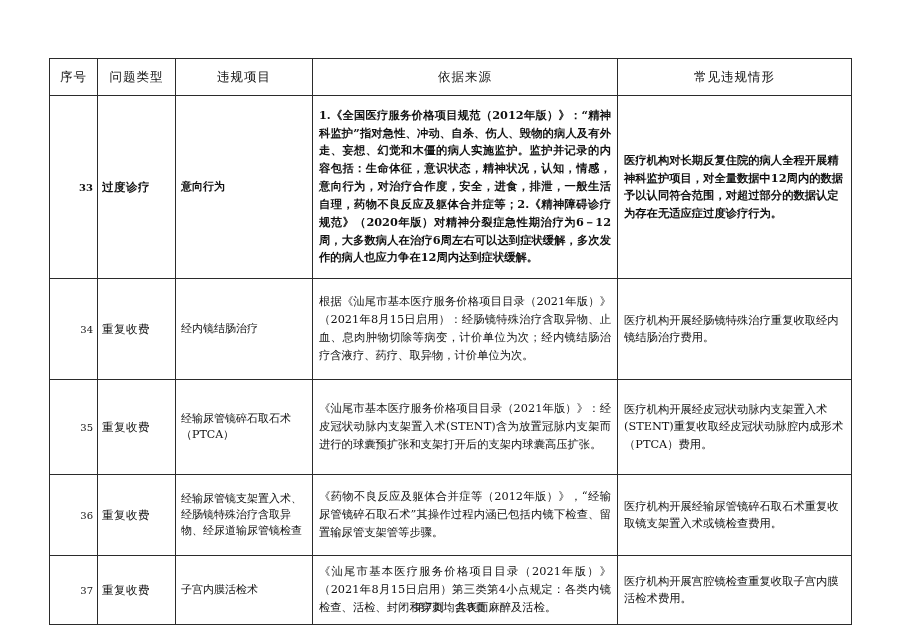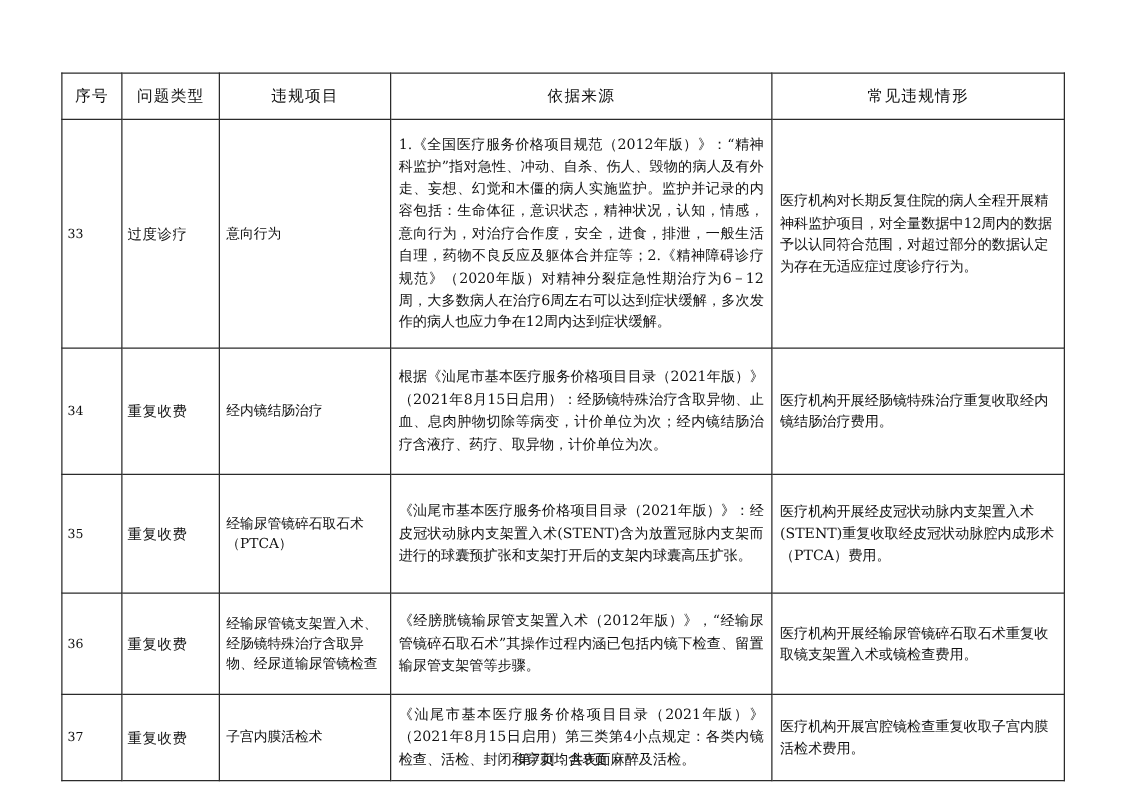--- a/index.html
+++ b/index.html
@@ -50,21 +50,21 @@
 
   thead th {
     text-align: center;
     font-size: 12.5px;
     letter-spacing: 1px;
     height: 30px;
     padding: 4px 2px;
   }
 
   td.cell-no {
-    text-align: left;
+    text-align: right;
     font-size: 10px;
     vertical-align: middle;
   }
 
   td.cell-type {
     text-align: left;
     font-size: 11.5px;
     letter-spacing: 0.5px;
     vertical-align: middle;
   }
@@ -89,21 +89,21 @@
 
   td.cell-case {
     text-align: left;
     font-size: 11.3px;
     line-height: 1.55;
     vertical-align: middle;
     padding: 5px 6px;
     margin-left: 12px;
   }
 
-  tr.r33 td { height: 172px; }
+  tr.r33 td { height: 172px; font-weight: bold; }
   tr.r34 td { height: 90px; }
   tr.r35 td { height: 84px; }
   tr.r36 td { height: 70px; }
   tr.r37 td { height: 58px; }
 
   .footer {
     position: absolute;
     left: 0;
     top: 600px;
     width: 900px;
@@ -154,21 +154,21 @@
         <td class="cell-no">35</td>
         <td class="cell-type">重复收费</td>
         <td class="cell-item">经输尿管镜碎石取石术（PTCA）</td>
         <td class="cell-source">《汕尾市基本医疗服务价格项目目录（2021年版）》：经皮冠状动脉内支架置入术(STENT)含为放置冠脉内支架而进行的球囊预扩张和支架打开后的支架内球囊高压扩张。</td>
         <td class="cell-case">医疗机构开展经皮冠状动脉内支架置入术(STENT)重复收取经皮冠状动脉腔内成形术（PTCA）费用。</td>
       </tr>
       <tr class="r36">
         <td class="cell-no">36</td>
         <td class="cell-type">重复收费</td>
         <td class="cell-item">经输尿管镜支架置入术、经肠镜特殊治疗含取异物、经尿道输尿管镜检查</td>
-        <td class="cell-source">《经膀胱镜输尿管支架置入术（2012年版）》，“经输尿管镜碎石取石术”其操作过程内涵已包括内镜下检查、留置输尿管支架管等步骤。</td>
+        <td class="cell-source">《药物不良反应及躯体合并症等（2012年版）》，“经输尿管镜碎石取石术”其操作过程内涵已包括内镜下检查、留置输尿管支架管等步骤。</td>
         <td class="cell-case">医疗机构开展经输尿管镜碎石取石术重复收取镜支架置入术或镜检查费用。</td>
       </tr>
       <tr class="r37">
         <td class="cell-no">37</td>
         <td class="cell-type">重复收费</td>
         <td class="cell-item">子宫内膜活检术</td>
         <td class="cell-source">《汕尾市基本医疗服务价格项目目录（2021年版）》（2021年8月15日启用）第三类第4小点规定：各类内镜检查、活检、封闭和穿刺均含表面麻醉及活检。</td>
         <td class="cell-case">医疗机构开展宫腔镜检查重复收取子宫内膜活检术费用。</td>
       </tr>
     </tbody>

